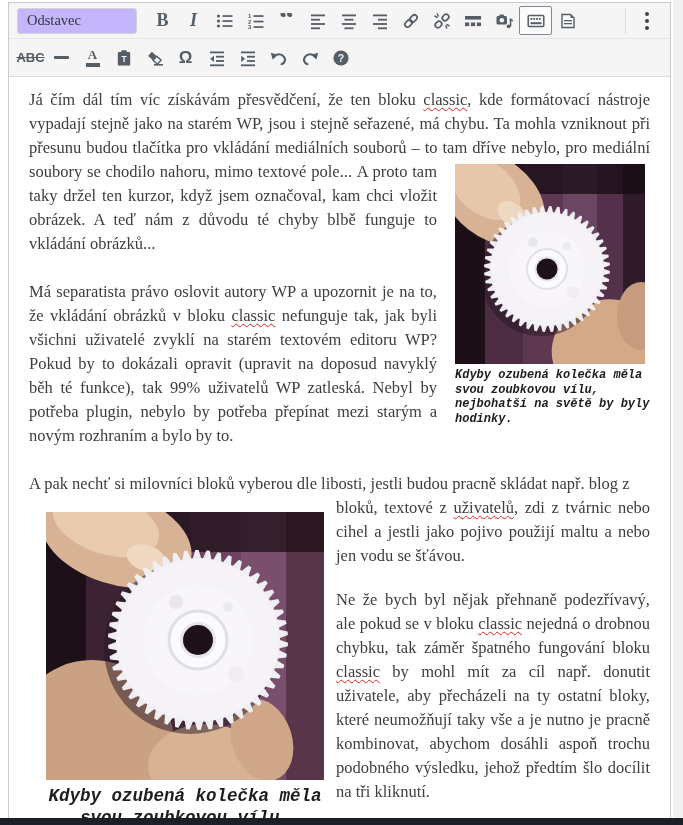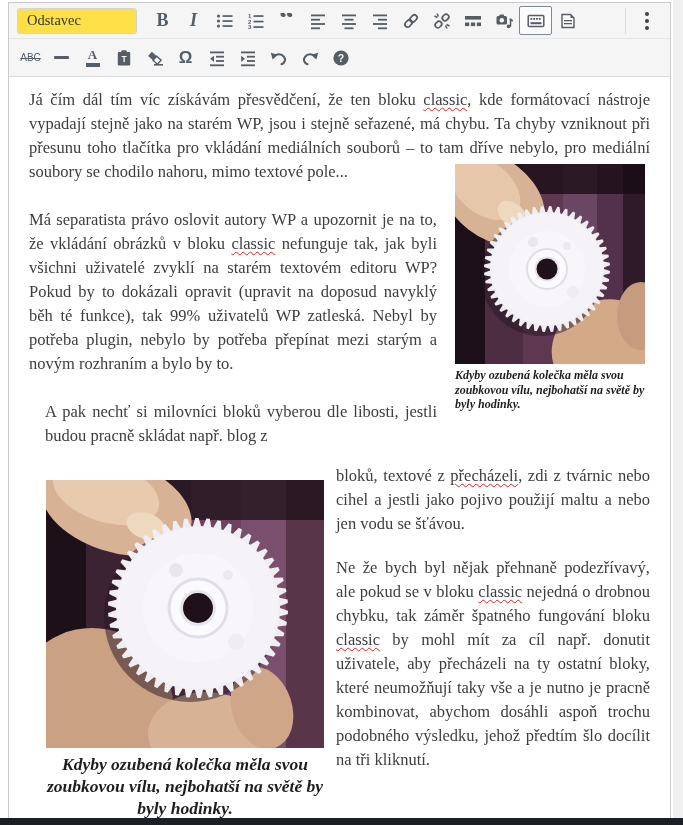--- a/index.html
+++ b/index.html
@@ -10,62 +10,62 @@
   .outer-right{position:absolute;left:673px;top:0;width:10px;height:825px;background:#f0f0f1;}
   .editor-frame{
     position:absolute;left:8px;top:2px;width:663px;height:821px;
     border:1px solid #c9c9ce;border-bottom:none;background:#fff;box-sizing:border-box;
   }
   
   .tb{background:#f5f5f5;display:flex;align-items:center;padding:0 6px;box-sizing:border-box;position:relative;}
   .tb-row1{height:36px;border-bottom:1px solid #e4e6e9;}
   .tb-row2{height:38px;border-bottom:1px solid #d9dbde;}
   .fmt-select{
-    width:120px;height:26px;background:#fde047;border:1px solid #d3d4d7;border-radius:3px;
+    width:120px;height:26px;background:#c4b5fd;border:1px solid #d3d4d7;border-radius:3px;
     font-family:"Liberation Serif",serif;font-size:14.5px;color:#32373c;
     display:flex;align-items:center;padding:0 9px;margin:0 10px 0 2px;box-sizing:border-box;
   }
   .tbtn{
     width:31px;height:27px;display:flex;align-items:center;justify-content:center;
     border-radius:2px;color:#555d66;flex:0 0 auto;
   }
   .tbtn.active{border:1px solid #7e8993;background:#fbfbfc;width:33px;height:29px;box-sizing:border-box;}
   .tbtn svg{display:block;}
   .glyph-b{font-family:"Liberation Serif",serif;font-weight:bold;font-size:18px;color:#555d66;}
   .glyph-i{font-family:"Liberation Serif",serif;font-style:italic;font-size:18px;font-weight:bold;color:#555d66;}
   .glyph-quote{font-family:"Liberation Serif",serif;font-weight:bold;font-size:30px;line-height:10px;color:#555d66;height:16px;overflow:hidden;}
-  .glyph-abc{font-size:10px;font-weight:normal;letter-spacing:0;text-decoration:line-through;color:#555d66;}
+  .glyph-abc{font-size:13px;font-weight:bold;letter-spacing:0;text-decoration:line-through;color:#555d66;}
   .glyph-hr{width:15px;height:3px;background:#555d66;border-radius:1px;}
   .glyph-omega{font-size:17px;font-weight:bold;color:#555d66;}
   .acolor{display:flex;flex-direction:column;align-items:center;}
   .acolor .a{font-family:"Liberation Serif",serif;font-weight:bold;font-size:13px;line-height:13px;color:#555d66;}
   .acolor .bar{width:14px;height:3.5px;background:#555d66;margin-top:2px;}
   .tb-sep{position:absolute;right:44px;top:5px;width:1px;height:26px;background:#dcdcdf;}
   .ellipsis-btn{position:absolute;right:8px;top:3px;width:30px;height:30px;display:flex;flex-direction:column;align-items:center;justify-content:center;gap:3px;}
   .ellipsis-btn i{width:4px;height:4px;border-radius:50%;background:#3c434a;}
   
   .content{
     padding:11px 20px 0 20px;background:#fff;text-align:justify;
     font-family:"Liberation Serif",serif;font-size:16.5px;line-height:24px;color:#3d3d3d;
     height:745px;overflow:hidden;
   }
   .content p{margin:0 0 24px;}
-  p.p3-line1{margin:16px;}
+  p.p3-line1{margin:0;}
   p.p3-rest{margin:0 0 20px;}
   .misspell{
     text-decoration-line:underline;text-decoration-style:wavy;
     text-decoration-color:#e02020;text-decoration-thickness:1px;text-underline-offset:2px;
   }
   .fig{display:block;}
   .fig-right{float:right;width:195px;margin:4px 0 6px 18px;}
   .fig-left{float:left;width:278px;margin:16px 12px 8px 17px;}
   .photo{display:block;background:#3a2130;}
   .photo1{width:190px;height:200px;}
   .photo2{width:278px;height:268px;}
-  .cap{display:block;font-family:Liberation Serif, serif;font-style:italic;font-weight:bold;color:#1d1d1d;}
+  .cap{display:block;font-family:Liberation Mono, monospace;font-style:italic;font-weight:bold;color:#1d1d1d;}
   .cap-small{font-size:12px;line-height:14.5px;margin-top:4px;text-align:left;}
   .cap-big{font-size:17.5px;line-height:22px;margin-top:5px;text-align:center;}
   .bottom-bar{position:absolute;left:0;bottom:0;width:683px;height:7px;background:#1b2026;z-index:30;}
 </style>
 </head>
 <body>
 
 <div class="outer-right"></div>
 
 <div class="editor-frame">
@@ -269,21 +269,21 @@
       <svg width="20" height="20" viewBox="0 0 20 20">
         <circle cx="10" cy="10" r="7.6" fill="#555d66"></circle>
         <text x="10" y="13.6" font-size="10.5" font-weight="bold" fill="#f5f5f5" text-anchor="middle">?</text>
       </svg>
     </div>
   </div>
 
   <div class="content">
 
     <p>
-      <span><span>Já čím dál tím víc získávám přesvědčení, že ten bloku </span><span class="misspell">classic</span><span>, kde formátovací nástroje vypadají stejně jako na starém WP, jsou i stejně seřazené, má chybu. Ta chyby vzniknout při přesunu toho tlačítka pro vkládání mediálních souborů – to tam dříve nebylo, pro mediální soubory se chodilo nahoru, mimo textové pole... </span></span>
+      <span><span>Já čím dál tím víc získávám přesvědčení, že ten bloku </span><span class="misspell">classic</span><span>, kde formátovací nástroje vypadají stejně jako na starém WP, jsou i stejně seřazené, má chybu. Ta mohla vzniknout při přesunu budou tlačítka pro vkládání mediálních souborů – to tam dříve nebylo, pro mediální soubory se chodilo nahoru, mimo textové pole... </span></span>
       <span class="fig fig-right">
         <svg class="photo photo1" viewBox="0 0 190 200" preserveAspectRatio="none">
           <rect x="0" y="0" width="190" height="200" fill="#3a2130"></rect>
           <rect x="0" y="0" width="30" height="200" fill="#1c0f18"></rect>
           <rect x="30" y="0" width="38" height="200" fill="#4d2d42"></rect>
           <rect x="68" y="0" width="40" height="200" fill="#5e3850"></rect>
           <rect x="108" y="0" width="34" height="200" fill="#6b4663"></rect>
           <rect x="142" y="0" width="26" height="200" fill="#54314a"></rect>
           <rect x="168" y="0" width="22" height="200" fill="#2e1a28"></rect>
           <rect x="0" y="0" width="190" height="30" fill="#150b11" opacity="0.75"></rect>
@@ -298,20 +298,21 @@
           <circle cx="92" cy="105" r="38" fill="#f8f6fa"></circle>
           <circle cx="78" cy="78" r="5" fill="#e9e6ee"></circle>
           <circle cx="118" cy="128" r="6" fill="#efecf2"></circle>
           <circle cx="112" cy="82" r="4" fill="#eceaf0"></circle>
           <circle cx="92" cy="105" r="20" fill="#fbfafd" stroke="#e2dee8" stroke-width="2"></circle>
           <circle cx="92" cy="105" r="12.5" fill="#e8e4ee"></circle>
           <circle cx="92" cy="105" r="10.5" fill="#1f1119"></circle>
         </svg>
         <span class="cap cap-small">Kdyby ozubená kolečka měla svou zoubkovou vílu, nejbohatší na světě by byly hodinky.</span>
       </span>
+      <span>A proto tam taky držel ten kurzor, když jsem označoval, kam chci vložit obrázek. A teď nám z důvodu té chyby blbě funguje to vkládání obrázků...</span>
     </p>
 
     <p>
       <span><span>Má separatista právo oslovit autory WP a upozornit je na to, že vkládání obrázků v bloku </span><span class="misspell">classic</span><span> nefunguje tak, jak byli všichni uživatelé zvyklí na starém textovém editoru WP? Pokud by to dokázali opravit (upravit na doposud navyklý běh té funkce), tak 99% uživatelů WP zatleská. Nebyl by potřeba plugin, nebylo by potřeba přepínat mezi starým a novým rozhraním a bylo by to.</span></span>
     </p>
 
     <p class="p3-line1">
       <span>A pak nechť si milovníci bloků vyberou dle libosti, jestli budou pracně skládat např. blog z</span>
     </p>
 
@@ -338,21 +339,21 @@
           <circle cx="152" cy="128" r="55" fill="#f8f6fa"></circle>
           <circle cx="130" cy="90" r="7" fill="#e9e6ee"></circle>
           <circle cx="190" cy="162" r="8" fill="#efecf2"></circle>
           <circle cx="182" cy="95" r="5" fill="#eceaf0"></circle>
           <circle cx="152" cy="128" r="29" fill="#fbfafd" stroke="#e2dee8" stroke-width="3"></circle>
           <circle cx="152" cy="128" r="18" fill="#e8e4ee"></circle>
           <circle cx="152" cy="128" r="15" fill="#1f1119"></circle>
         </svg>
         <span class="cap cap-big">Kdyby ozubená kolečka měla svou zoubkovou vílu, nejbohatší na světě by byly hodinky.</span>
       </span>
-      <span><span>bloků, textové z </span><span class="misspell">přecházeli</span><span>, zdi z tvárnic nebo cihel a jestli jako pojivo použijí maltu a nebo jen vodu se šťávou.</span></span>
+      <span><span>bloků, textové z </span><span class="misspell">uživatelů</span><span>, zdi z tvárnic nebo cihel a jestli jako pojivo použijí maltu a nebo jen vodu se šťávou.</span></span>
     </p>
 
     <p>
       <span><span>Ne že bych byl nějak přehnaně podezřívavý, ale pokud se v bloku </span><span class="misspell">classic</span><span> nejedná o drobnou chybku, tak záměr špatného fungování bloku </span><span class="misspell">classic</span><span> by mohl mít za cíl např. donutit uživatele, aby přecházeli na ty ostatní bloky, které neumožňují taky vše a je nutno je pracně kombinovat, abychom dosáhli aspoň trochu podobného výsledku, jehož předtím šlo docílit na tři kliknutí.</span></span>
     </p>
 
   </div>
 </div>
 
 <div class="bottom-bar"></div>

